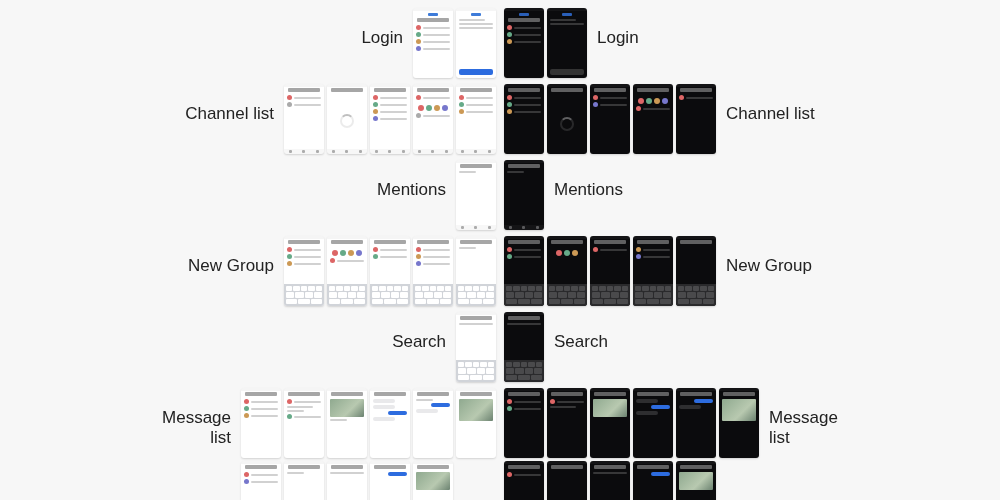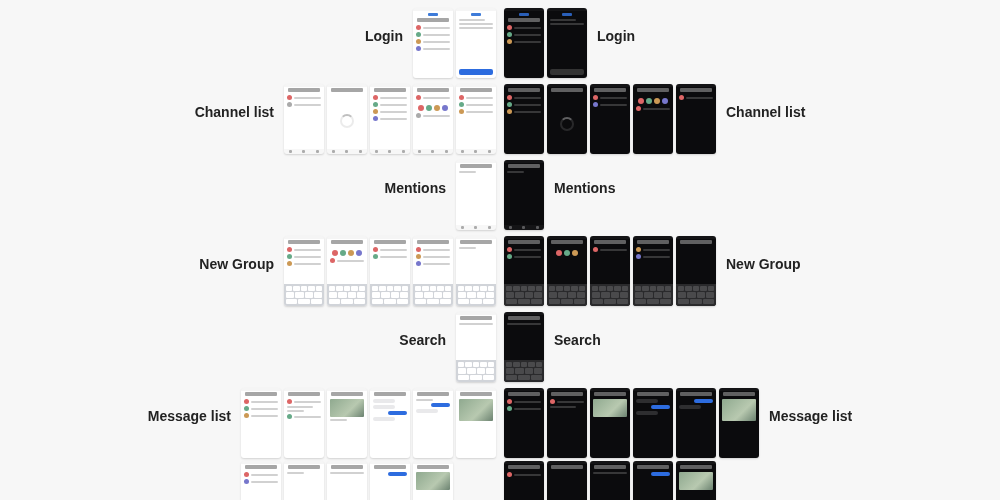--- a/index.html
+++ b/index.html
@@ -27,23 +27,23 @@
   .theme-col.dark { align-items: flex-start; }
   .section {
     display: flex;
     align-items: flex-start;
     gap: 10px;
   }
   .theme-col.light .section { flex-direction: row; }
   .theme-col.dark  .section { flex-direction: row-reverse; }
   .section-label {
     width: 90px;
-    font-weight: 700;
+    font-weight: 400;
     color: #222;
-    font-size: 14px;
+    font-size: 17px;
     padding-top: 20px;
     text-align: right;
   }
   .theme-col.dark .section-label { text-align: left; }
   .screens {
     display: flex;
     flex-direction: column;
     gap: 3px;
   }
   .screens-row {

